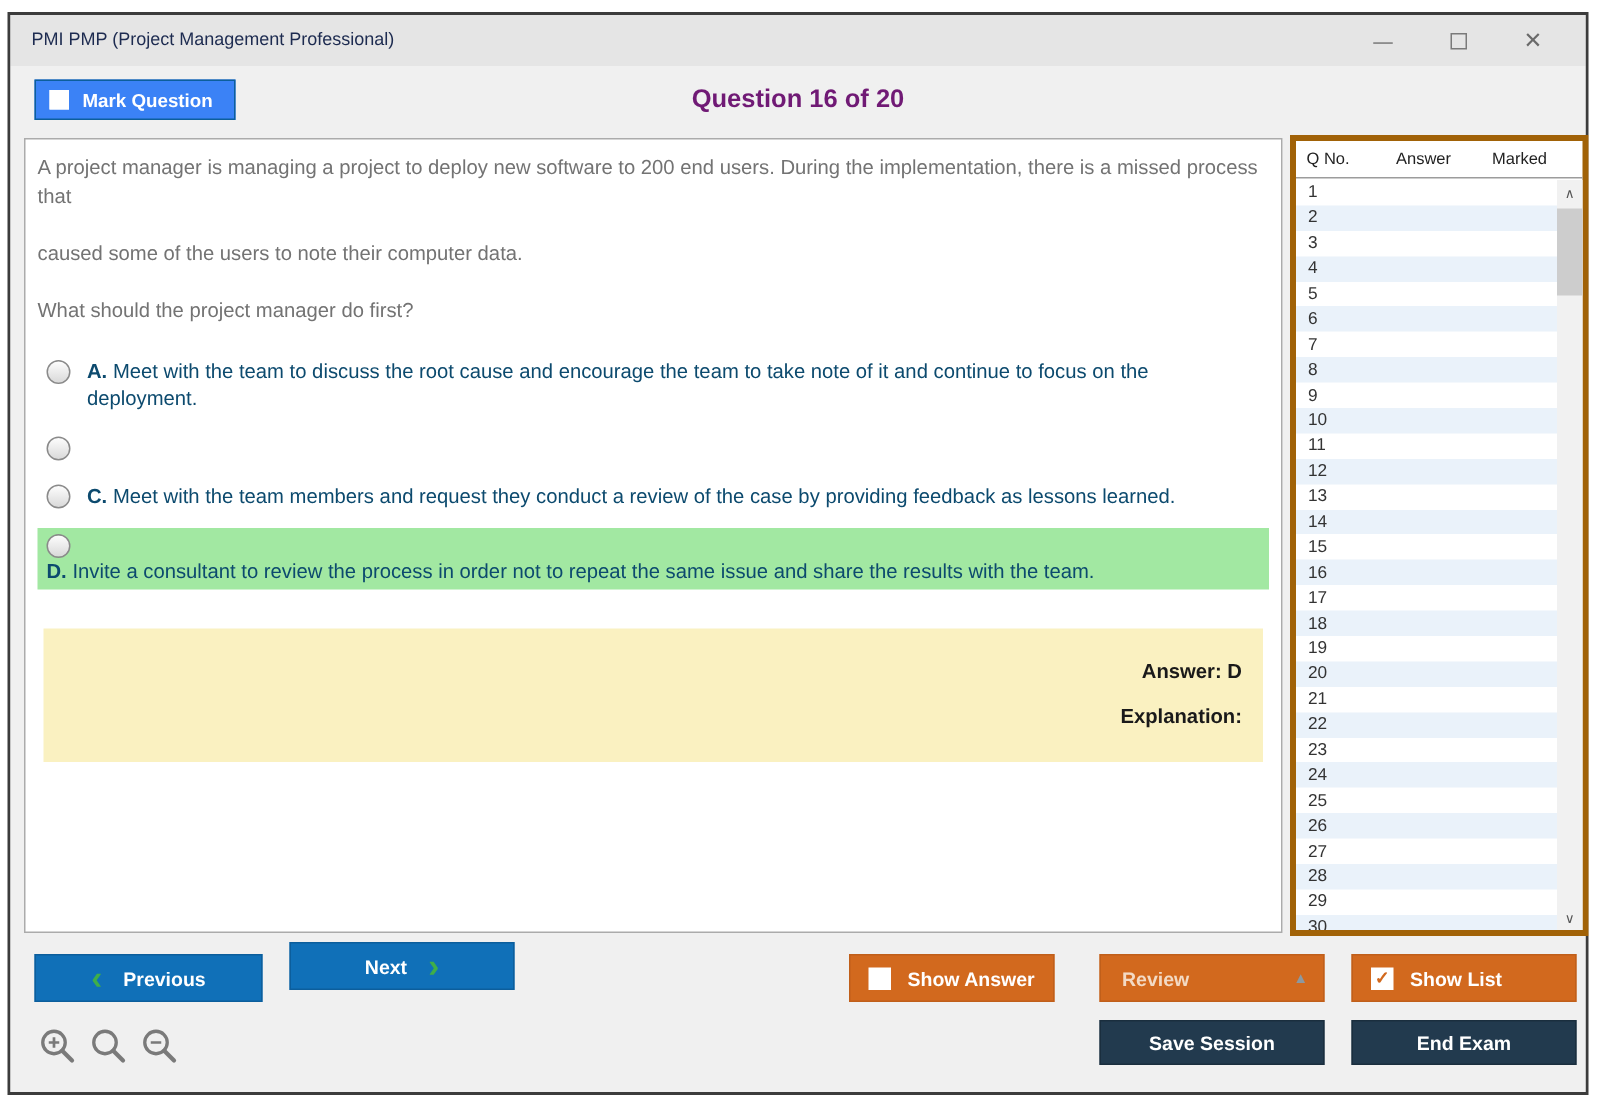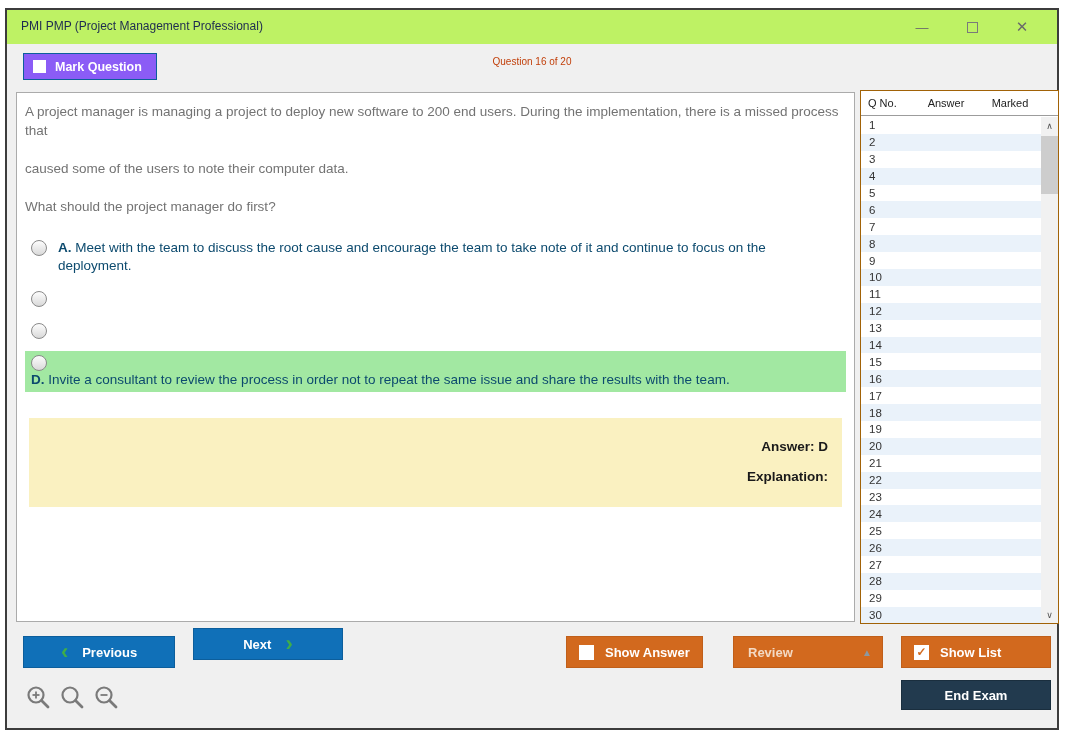--- a/index.html
+++ b/index.html
@@ -2,60 +2,60 @@
 <html><head>
 <meta charset="utf-8">
 <style>
   * { margin:0; padding:0; box-sizing:border-box; }
   html,body { width:1075px; height:735px; background:#fff; overflow:hidden;
               font-family:"Liberation Sans", sans-serif; }
   .window { position:absolute; left:5px; top:8px; width:1054px; height:722px;
             border:2px solid #3c3c3c; background:#fff; }
 
   
-  .titlebar { position:relative; height:34px; background:#bef264; }
+  .titlebar { position:relative; height:34px; background:#e5e5e5; }
   .title-text { position:absolute; left:14px; top:9px; font-size:12px; color:#1d2b50; }
   .win-controls { position:absolute; right:10px; top:0; height:34px; display:flex; align-items:center; }
   .win-btn { width:50px; height:30px; display:flex; align-items:center; justify-content:center;
              color:#6a6a6a; font-size:13px; cursor:default; }
   .maxi-box { width:11px; height:11px; border:1px solid #7a7a7a; display:inline-block; }
   .close-glyph { font-size:15px; color:#6a6a6a; }
 
   
   .content { position:absolute; left:0; top:34px; right:0; bottom:0; background:#F0F0F0; }
 
   
-  .mark-btn { position:absolute; left:16px; top:9px; height:27px; background:#8b5cf6;
+  .mark-btn { position:absolute; left:16px; top:9px; height:27px; background:#3b82f6;
               border:1px solid #0c5e9c; display:flex; align-items:center; padding:0 14px 0 9px;
               cursor:pointer; }
   .mark-cb { width:13px; height:13px; background:#fff; border:1px solid #fff; margin-right:9px; }
   .mark-label { color:#fff; font-weight:bold; font-size:12.5px; }
   .q-counter { position:absolute; left:0; right:0; top:12px; text-align:center;
-               font-size:10px; font-weight:normal; color:#c2410c; }
+               font-size:17px; font-weight:bold; color:#701a75; }
 
   
   .q-panel { position:absolute; left:9px; top:48px; width:839px; height:530px;
              background:#fff; border:1px solid #ABABAB; padding:10px 8px 0 8px; overflow:hidden; }
   .q-para { font-size:13.5px; color:#737373; line-height:1.4; margin-bottom:19px; }
   .options { margin-top:4px; }
   .option { display:flex; align-items:flex-start; padding:3px 4px 3px 6px; margin-bottom:9px;
             font-size:13.5px; line-height:1.35; color:#0c4a6e; cursor:pointer; }
   .option.highlight { background:#A2E8A2;flex-direction:column; }
   .radio { flex:0 0 16px; width:16px; height:16px; border-radius:50%;
            border:1px solid #8a8a8a; background:linear-gradient(#fdfdfd,#d9d9d9);
            margin-right:11px; margin-top:1px; }
   .opt-text .letter { font-weight:bold; }
 
   
   .answer-box { margin:26px 4px 0 4px; height:89px; background:#FAF1C1; padding:21px 14px 0 14px;text-align:right; }
   .answer-line { font-size:13.5px; font-weight:bold; color:#1a1a1a; margin-bottom:15px; }
 
   
   .list-panel { position:absolute; left:853px; top:46px; width:199px; height:534px;
-                background:#fff; border:1px solid #a16207; }
+                background:#fff; border:4px solid #a16207; }
   .list-header { display:flex; height:25px; align-items:center; border-bottom:1px solid #9c9c9c;
                  font-size:11px; color:#222; }
   .lh-q { width:52px; padding-left:7px; }
   .lh-a { width:66px; text-align:center; }
   .lh-m { width:62px; text-align:center; }
   .list-body { position:absolute; top:26px; bottom:0; left:0; right:17px; overflow:hidden; }
   .qrow { height:16.9px; display:flex; align-items:center; font-size:11.5px; color:#333; }
   .qrow:nth-child(even) { background:#EAF2FA; }
   .qrow .c1 { width:45px; padding-left:8px; }
   .qrow .c2 { width:66px; text-align:center; }
@@ -135,20 +135,21 @@
     <span class="radio"></span>
     <span class="opt-text"><b class="letter">A. </b><span class="body">Meet with the team to discuss the root cause and encourage the team to take note of it and continue to focus on the deployment.</span></span>
   </div>
 
   <div class="option">
     <span class="radio"></span>
   </div>
 
   <div class="option">
     <span class="radio"></span>
+    <span class="opt-text"><b class="letter">C. </b><span class="body">Meet with the team members and request they conduct a review of the case by providing feedback as lessons learned.</span></span>
   </div>
 
   <div class="option highlight">
     <span class="radio"></span>
     <span class="opt-text"><b class="letter">D. </b><span class="body">Invite a consultant to review the process in order not to repeat the same issue and share the results with the team.</span></span>
   </div>
 </div>
       <div class="answer-box">
         <div class="answer-line">Answer: D</div>
         <div class="answer-line">Explanation:</div>
@@ -380,18 +381,21 @@
       <svg width="27" height="27" viewBox="0 0 27 27">
         <circle cx="11" cy="11" r="7.5" fill="none" stroke="#7a7a7a" stroke-width="2.2"></circle>
         <line x1="16.5" y1="16.5" x2="23" y2="23" stroke="#7a7a7a" stroke-width="2.8" stroke-linecap="round"></line>
       </svg>
       <svg width="27" height="27" viewBox="0 0 27 27">
         <circle cx="11" cy="11" r="7.5" fill="none" stroke="#7a7a7a" stroke-width="2.2"></circle>
         <line x1="16.5" y1="16.5" x2="23" y2="23" stroke="#7a7a7a" stroke-width="2.8" stroke-linecap="round"></line>
         <line x1="7.5" y1="11" x2="14.5" y2="11" stroke="#7a7a7a" stroke-width="1.8"></line>
       </svg>
     </div>
+    <div class="btn btn-dark save-btn">
+      <span>Save Session</span>
+    </div>
     <div class="btn btn-dark end-btn">
       <span>End Exam</span>
     </div>
 
   </div>
 </div>
 
 </body></html>

